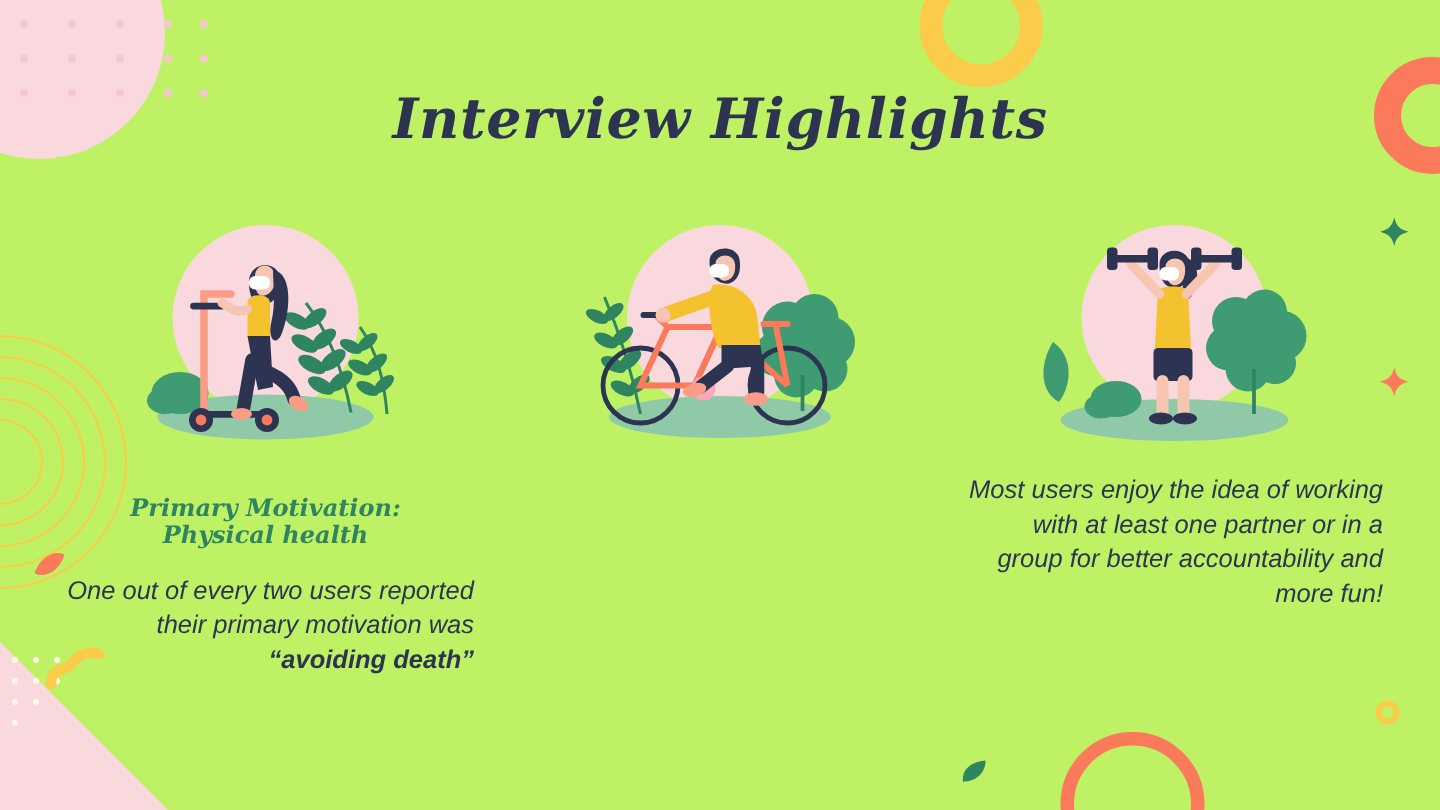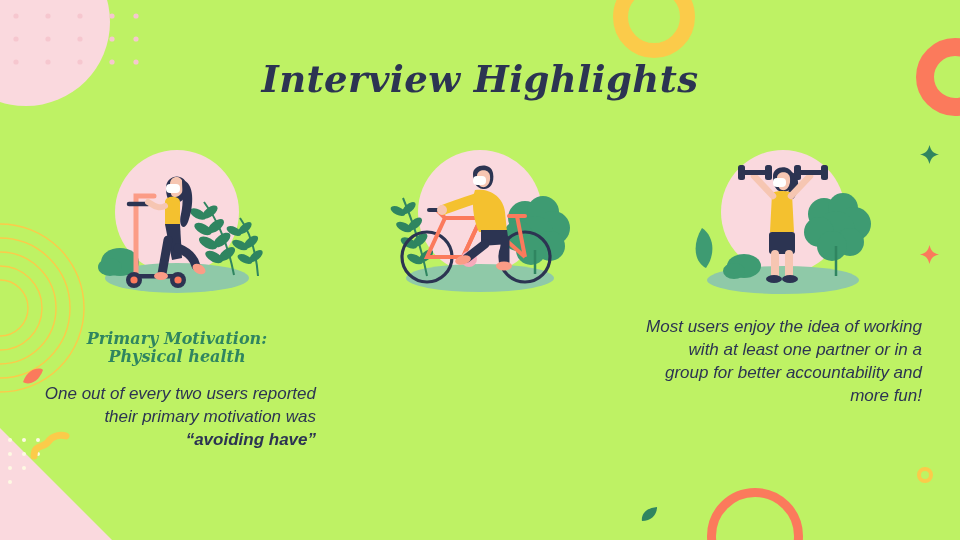--- a/index.html
+++ b/index.html
@@ -258,21 +258,21 @@
             <path d="M86 100 L80 134" fill="none" stroke="#2c3452" stroke-width="9" stroke-linecap="round"></path>
             <path d="M96 108 C106 112, 112 118, 114 126" fill="none" stroke="#2c3452" stroke-width="9" stroke-linecap="round"></path>
             <ellipse cx="117" cy="129" rx="7" ry="4.5" fill="#fb9c86" transform="rotate(30 117 129)"></ellipse>
             <ellipse cx="79" cy="136" rx="7" ry="4" fill="#fb9c86"></ellipse>
           </g>
         </svg>
       </div>
       <div class="col-heading">Primary Motivation:
 Physical health</div>
       <div class="col-body">
-        <span>One out of every two users reported their primary motivation was </span><span class="quote">“avoiding have”</span>
+        <span>One out of every two users reported their primary motivation was </span><span class="quote">“avoiding death”</span>
       </div>
     </div>
 
     <div class="col">
       <div class="art">
         <svg viewBox="0 0 190 160">
           <circle cx="95" cy="72" r="62" fill="#fad9de"></circle>
           <ellipse cx="95" cy="138" rx="74" ry="14" fill="#8fc9a8"></ellipse>
 
           <g fill="#3e9b72">

